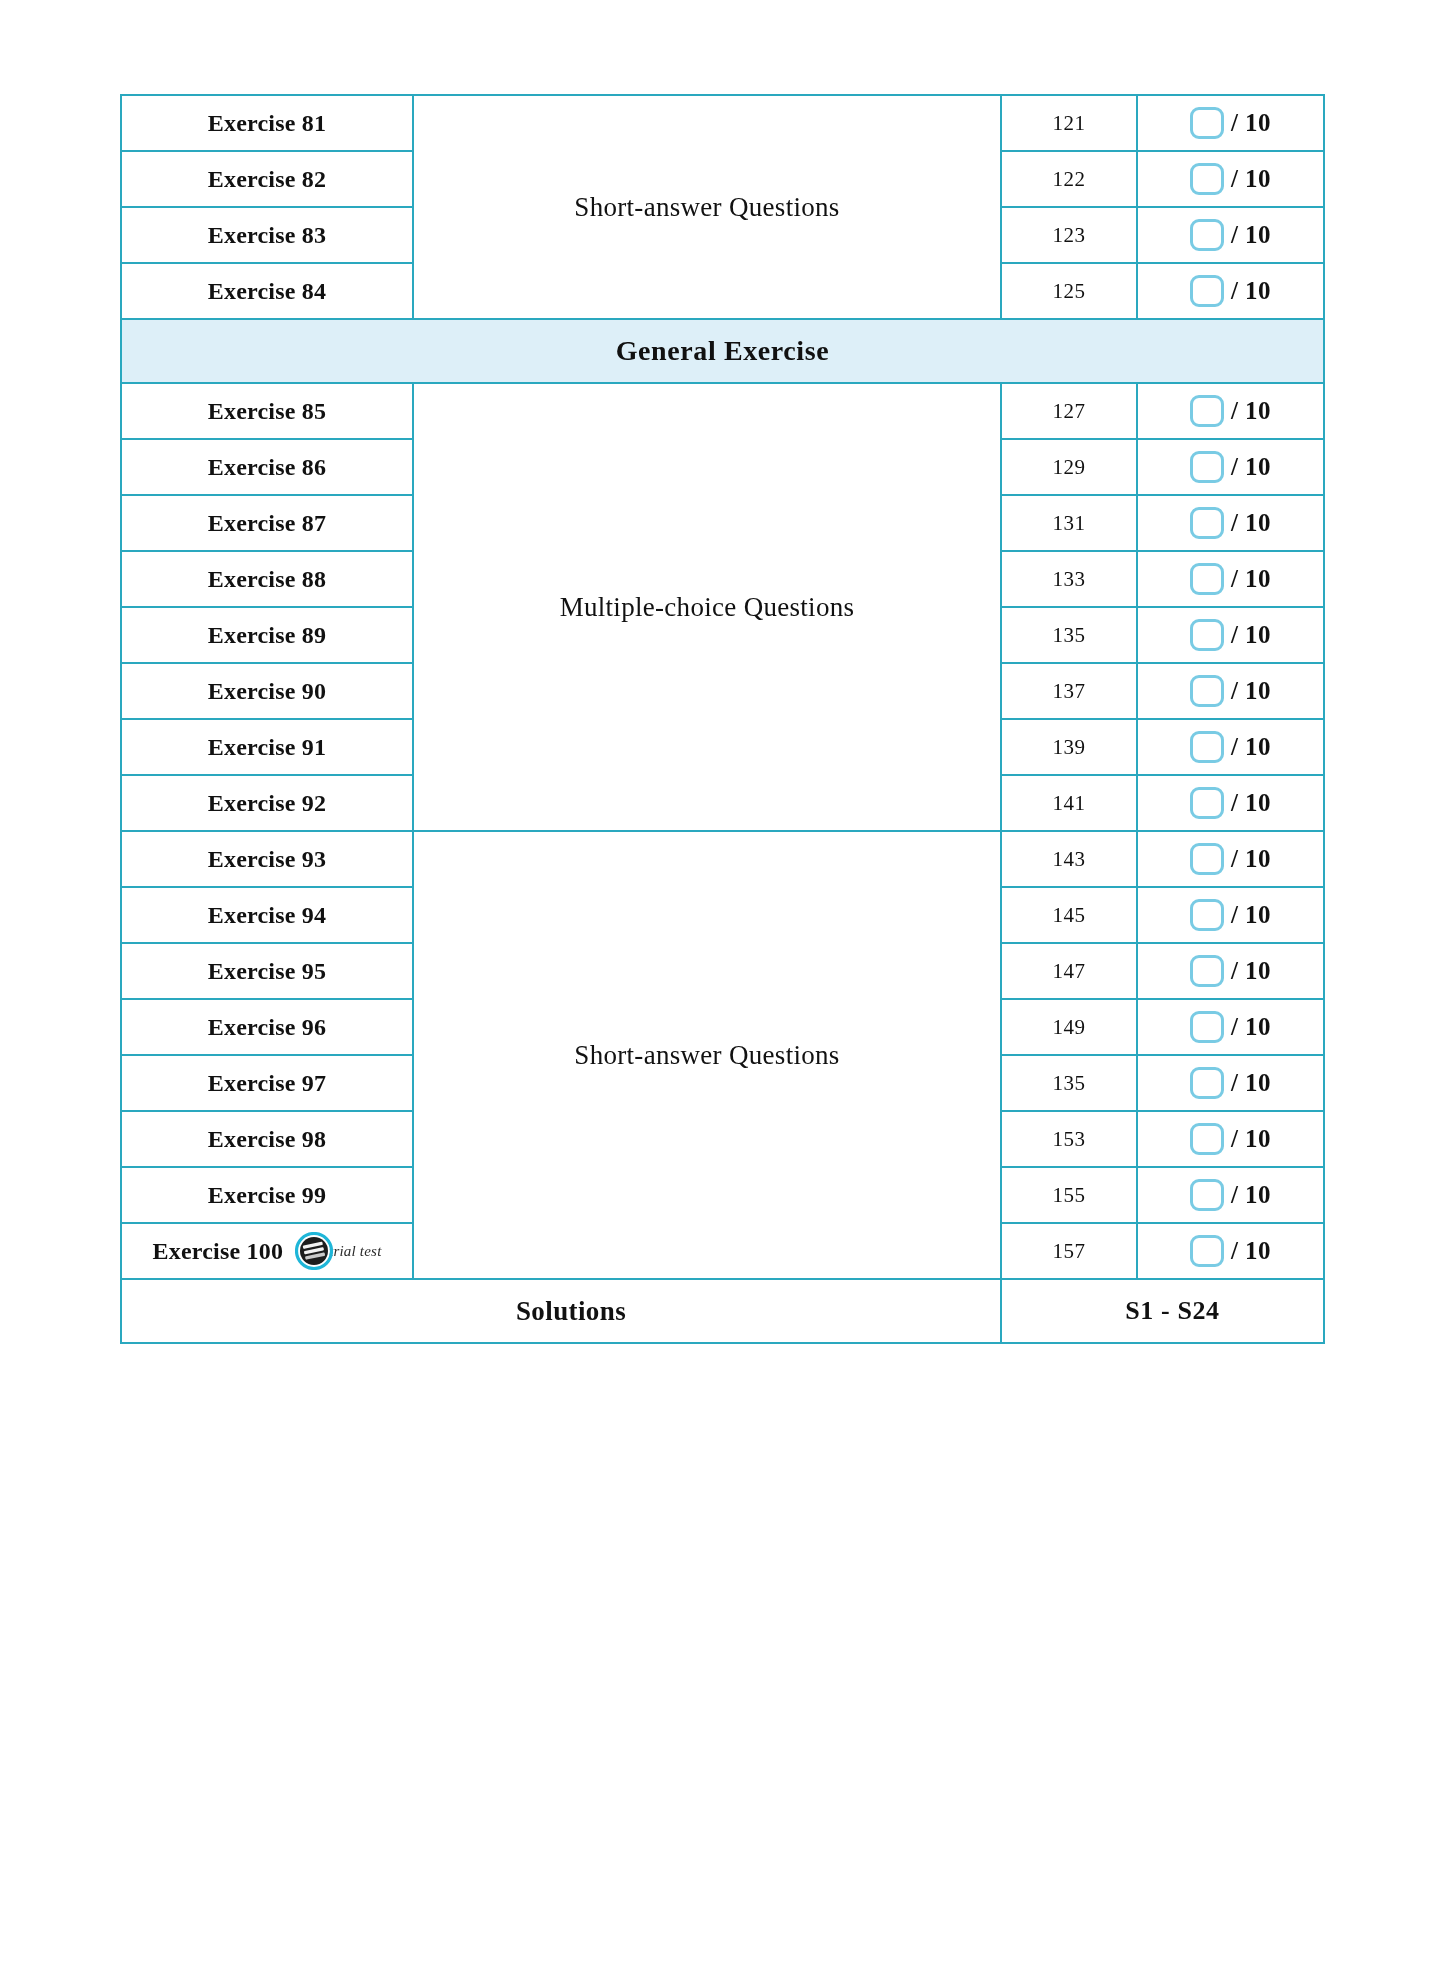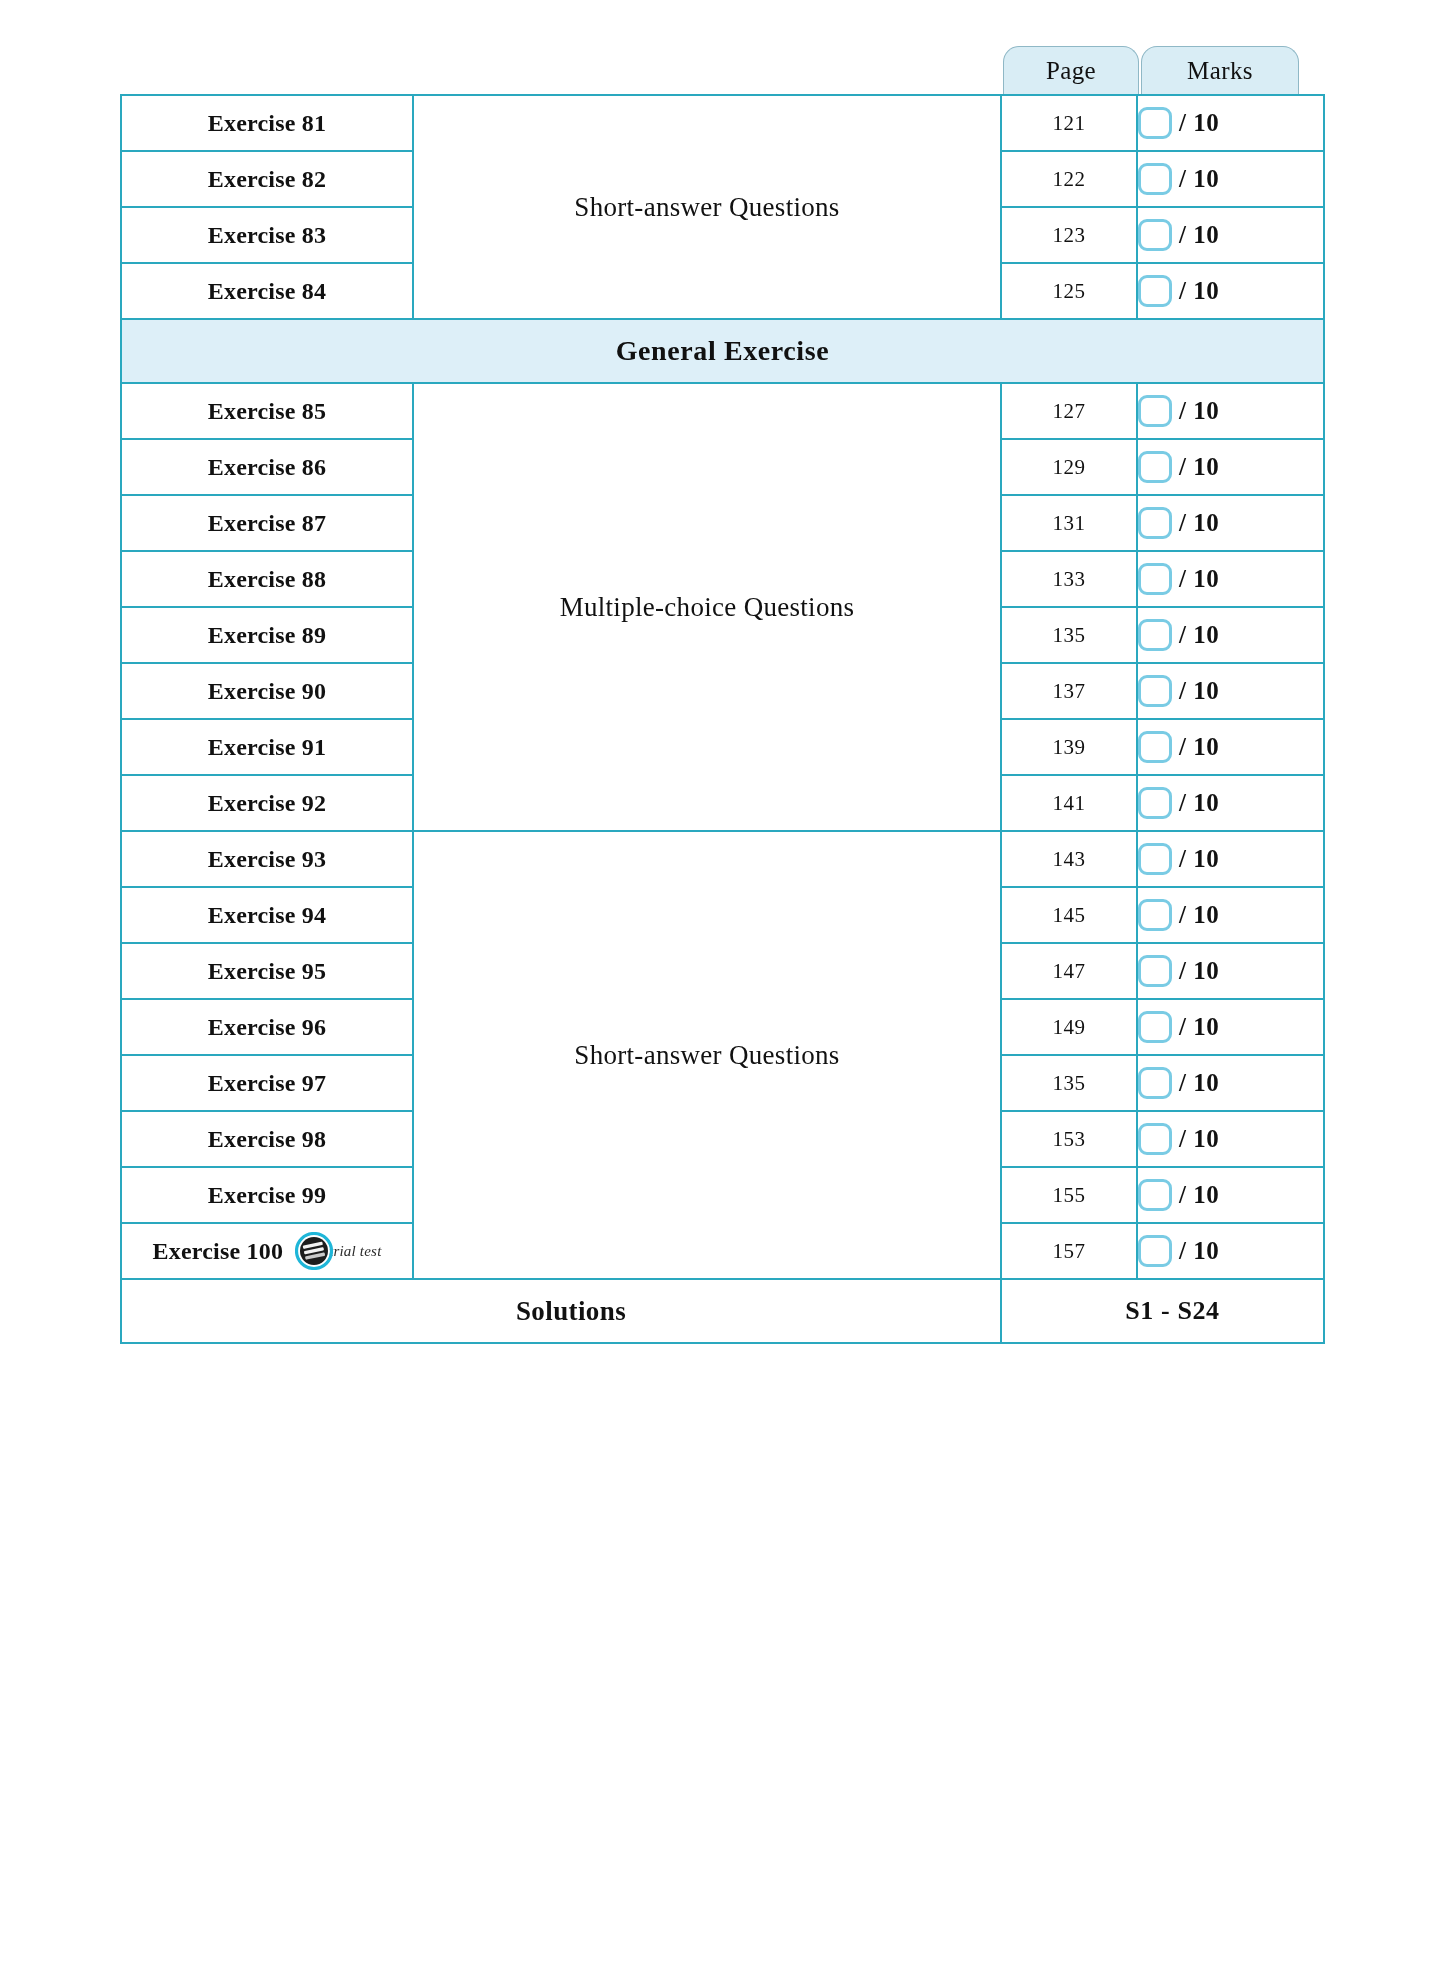--- a/index.html
+++ b/index.html
@@ -111,20 +111,21 @@
   .sol-range {
     font-size: 26px;
     font-weight: bold;
     letter-spacing: .6px;
   }
 
   
   .marks-cell-inner {
     display: flex;
     align-items: center;
+    justify-content: center;
     gap: 7px;
   }
   .checkbox {
     width: 34px;
     height: 32px;
     border: 3px solid #79cbe4;
     border-radius: 9px;
     background: #ffffff;
     box-sizing: border-box;
     display: inline-block;
@@ -154,28 +155,20 @@
     color: #2b2b2b;
     margin-left: -4px;
     letter-spacing: .2px;
   }
 </style>
 </head>
 <body>
 
 <div id="page">
 
-  <div class="tabs">
-    <div class="tab tab-page">
-      <span>Page</span>
-    </div>
-    <div class="tab tab-marks">
-      <span>Marks</span>
-    </div>
-  </div>
 
   <table class="tbl">
     <colgroup>
       <col class="c-ex">
         <col class="c-desc">
         <col class="c-page">
         <col class="c-mark">
     </colgroup>
     <tbody id="tbody">
         <tr class="row-h">

